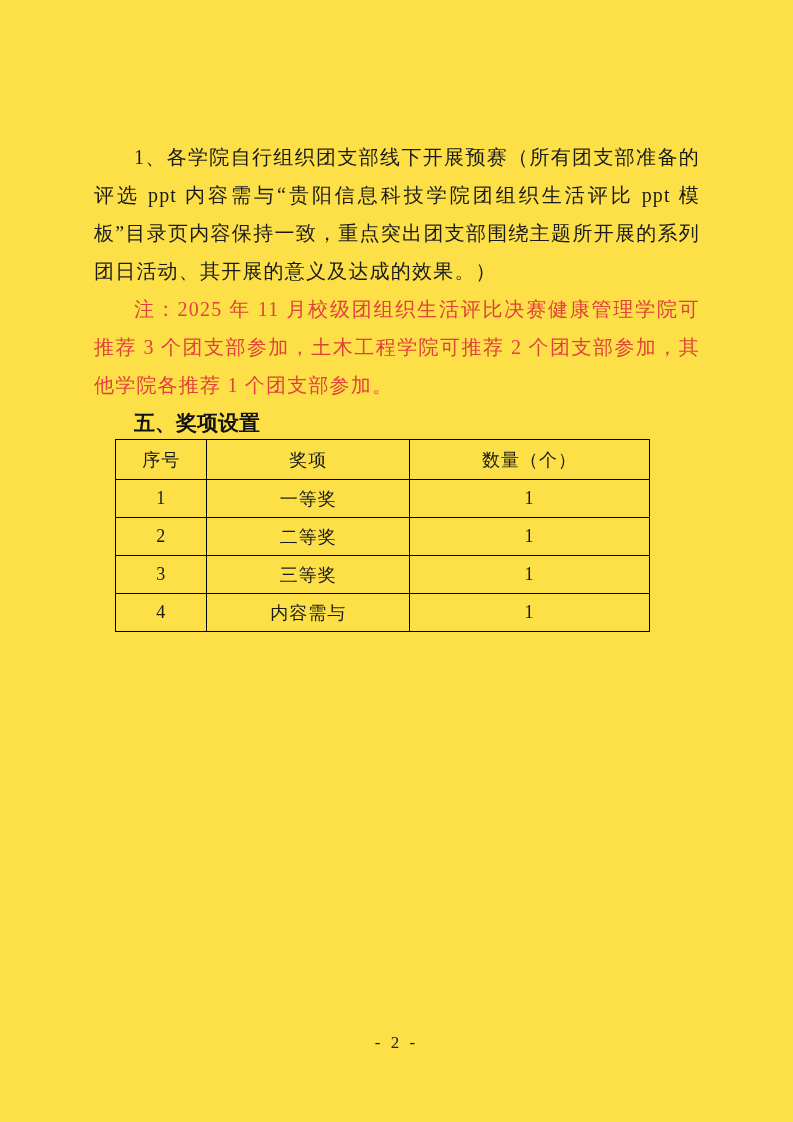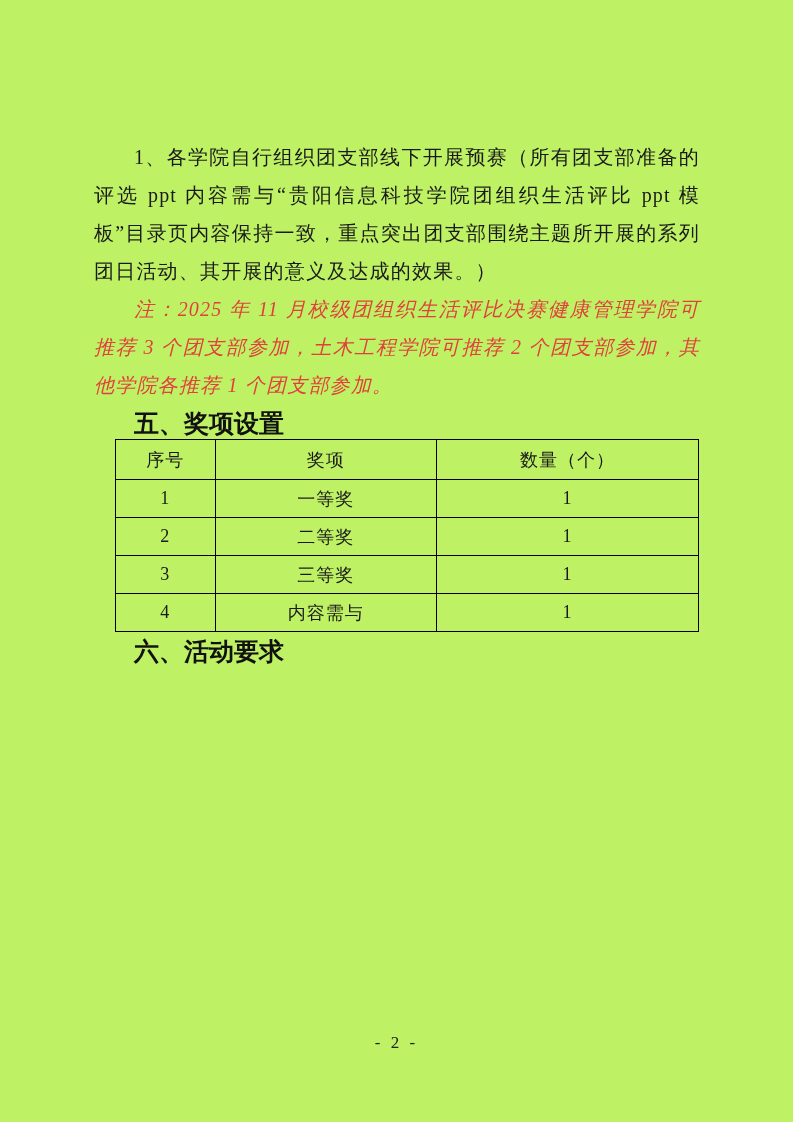--- a/index.html
+++ b/index.html
@@ -1,20 +1,20 @@
 <!DOCTYPE html>
 <html><head>
 <meta charset="utf-8">
 <style>
   html, body { margin: 0; padding: 0; background: #ffffff; }
   .page {
     position: relative;
     width: 793px;
     height: 1122px;
-    background: #bef264;
+    background: #fde047;
     overflow: hidden;
     font-family: "Liberation Serif", "DejaVu Serif", serif;
     color: #1a1a1a;
   }
   .content {
     position: absolute;
     left: 94px;
     top: 138px;
     width: 606px;
   }
@@ -24,29 +24,29 @@
     line-height: 38px;
     letter-spacing: 1.2px;
     text-align: justify;
     text-indent: 2em;
   }
   .note {  }
   h2.section {
     margin: 5px 0 2px 0;
     font-family: "Liberation Sans", "DejaVu Sans", sans-serif;
     font-weight: 700;
-    font-size: 25px;
+    font-size: 21px;
     line-height: 28px;
     text-indent: 40px;
     color: #111;
   }
   table.awards {
     border-collapse: collapse;
     table-layout: fixed;
-    width: 584px;
+    width: 535px;
     margin: 0 0 0 21px;
     font-size: 18px;
   }
   table.awards th, table.awards td {
     border: 1px solid #000;
     text-align: center;
     vertical-align: middle;
     font-weight: 400;
     padding: 0;
     letter-spacing: 1px;
@@ -70,21 +70,21 @@
 </style>
 </head>
 <body>
 
 <div class="page">
   <div class="content">
 
     <p>1、各学院自行组织团支部线下开展预赛（所有团支部准备的评选 ppt 内容需与“贵阳信息科技学院团组织生活评比 ppt 模板”目录页内容保持一致，重点突出团支部围绕主题所开展的系列团日活动、其开展的意义及达成的效果。）</p>
 
 
-    <p class="note" style="color: rgb(224, 65, 61); font-style: italic;">注：2025 年 11 月校级团组织生活评比决赛健康管理学院可推荐 3 个团支部参加，土木工程学院可推荐 2 个团支部参加，其他学院各推荐 1 个团支部参加。</p>
+    <p class="note" style="color: rgb(224, 65, 61);">注：2025 年 11 月校级团组织生活评比决赛健康管理学院可推荐 3 个团支部参加，土木工程学院可推荐 2 个团支部参加，其他学院各推荐 1 个团支部参加。</p>
 
     <h2 class="section">五、奖项设置</h2>
 
     <table class="awards">
       <thead>
         <tr>
           <th>序号</th>
           <th>奖项</th>
           <th>数量（个）</th>
         </tr>
@@ -106,19 +106,18 @@
             <td>1</td>
           </tr>
           <tr>
             <td>4</td>
             <td>内容需与</td>
             <td>1</td>
           </tr>
         </tbody>
     </table>
 
-    <h2 class="section">六、活动要求</h2>
 
 
   </div>
 
   <div class="page-num">- 2 -</div>
 </div>
 
 </body></html>

